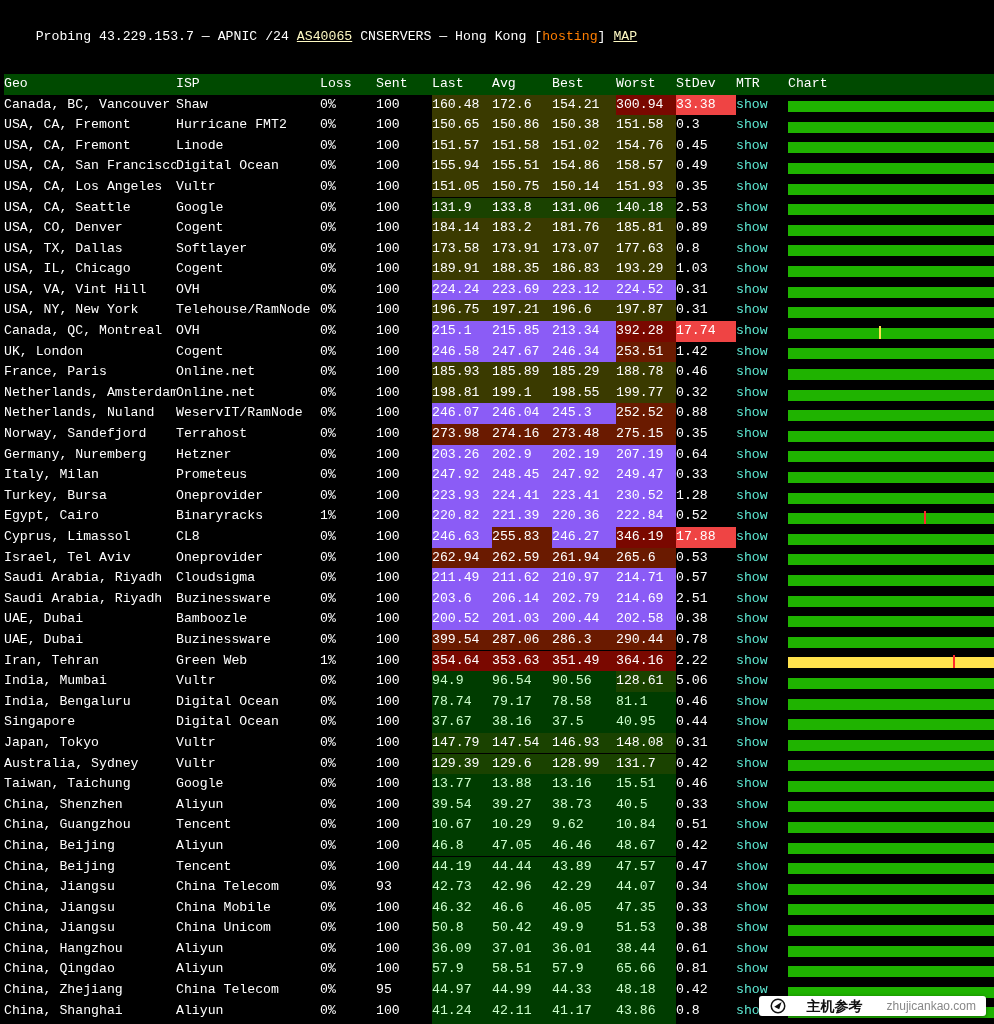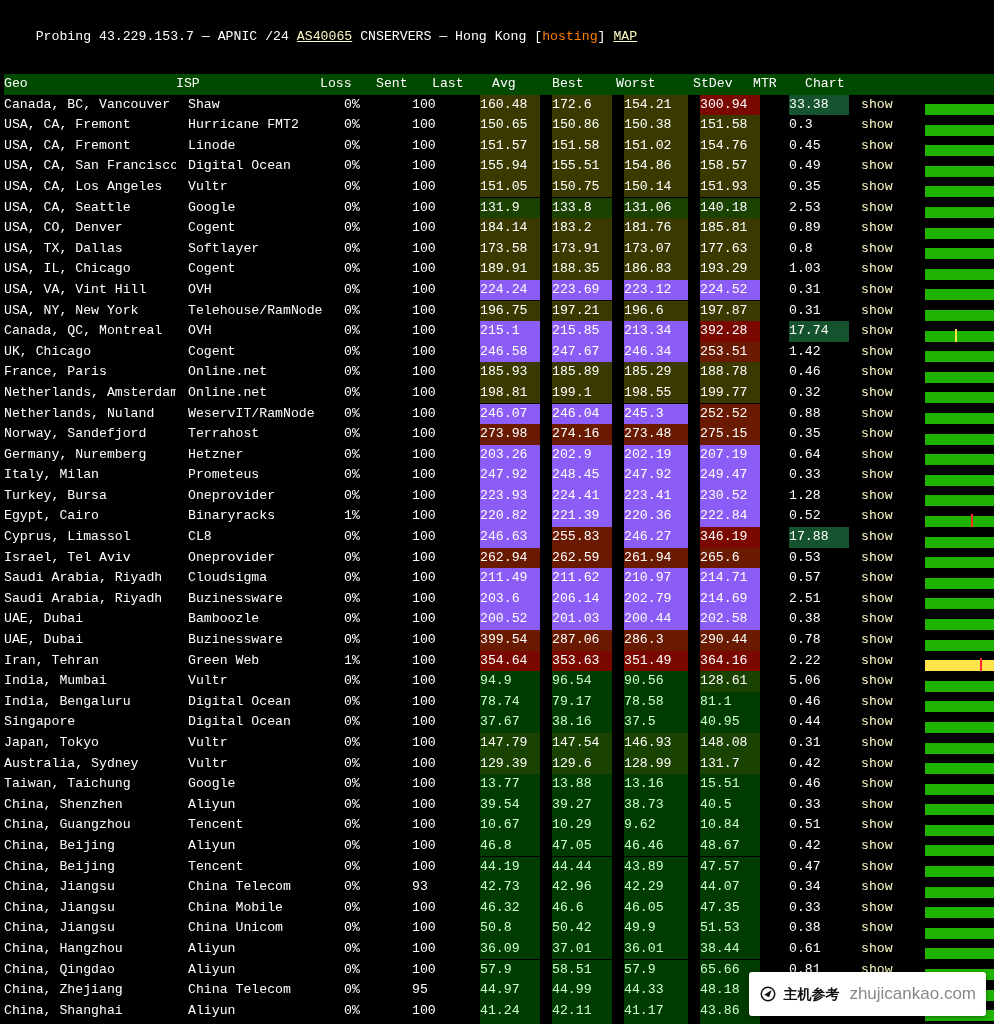--- a/index.html
+++ b/index.html
@@ -1,50 +1,50 @@
 <!DOCTYPE html>
 <html><head>
 <meta charset="utf-8">
 <style>
   html,body{margin:0;padding:0;background:#000;color:#fff;font-family:Menlo,Consolas,"Courier New",monospace;font-size:13.2px;line-height:20.5px;width:994px;}
   .wrap{padding:6px 0 0 4px;}
   .hdr{white-space:pre;}
   .hdr .link{text-decoration:underline;color:#fef9c3;cursor:pointer;}
   .hdr .hosting{color:#ff7e00;}
   .cols{display:flex;background:#004a00;color:#fff;height:21px;align-items:center;}
-  .row{display:flex;height:20.6px;align-items:flex-end;gap:12px;}
+  .row{display:flex;height:20.6px;align-items:center;}
   .cell{white-space:pre;overflow:hidden;}
   
   .c-geo{width:172px;}
   .c-isp{width:144px;}
   .c-loss{width:56px;text-align:left;}
   .c-sent{width:56px;text-align:left;}
   .c-last{width:60px;text-align:left;}
   .c-avg{width:60px;text-align:left;}
   .c-best{width:64px;text-align:left;font-family:Liberation Mono, monospace;}
   .c-worst{width:60px;text-align:left;}
-  .c-stdev{width:60px;text-align:left;margin-left:17px;}
+  .c-stdev{width:60px;text-align:left;}
   .c-mtr{width:52px;text-align:left;}
   .c-chart{flex:1;}
-  .mtr-show{color:#fef9c3;cursor:pointer;}
+  .mtr-show{color:#5eead4;cursor:pointer;}
   .bar{height:11px;background:#1fb300;position:relative;margin-top:4px;}
   
   .h0{color:#ccffcc;background:#003c00;}
   .h1{color:#ffffff;background:#1a4200;}
   .h2{color:#ffffff;background:#3a3a00;}
   .h3{color:#ffffff;background:#8b5cf6;}
   .h4{color:#ffffff;background:#6a1a00;}
   .h5{color:#ffffff;background:#7a0800;}
-  .stwarn{color:#fff;background:#14532d;}
+  .stwarn{color:#fff;background:#ef4444;}
   .marker{position:absolute;top:-2px;width:2px;height:15px;background:#ffe34d;}
   .bar-ye{background:#ffe34d;}
   .bar-ye .marker{background:#ff2a2a;}
-  .badge{position:fixed;right:8px;bottom:8px;background:#fff;color:#111;border-radius:3px;padding:12px 10px;display:flex;align-items:center;gap:6px;font-family:sans-serif;font-size:14px;box-shadow:0 1px 4px rgba(0,0,0,.4);}
+  .badge{position:fixed;right:8px;bottom:8px;background:#fff;color:#111;border-radius:3px;padding:0 10px;display:flex;align-items:center;gap:20px;font-family:sans-serif;font-size:14px;box-shadow:0 1px 4px rgba(0,0,0,.4);}
   .badge svg{width:18px;height:18px;}
-  .badge .sub{color:#888;font-size:17px;margin-left:4px;}
+  .badge .sub{color:#888;font-size:12px;margin-left:4px;}
 </style>
 </head>
 <body>
 
 <div class="wrap">
   <div class="hdr">
     <span>Probing </span><span>43.229.153.7</span><span> — APNIC /24 </span><span class="link">AS40065</span><span> CNSERVERS — Hong Kong [</span><span class="hosting">hosting</span><span>] </span><span class="link">MAP</span>
   </div>
 
   <div class="cols" style="margin-top:6px;">
@@ -212,21 +212,21 @@
         <div class="cell c-sent">100</div>
         <div class="cell c-last h3">215.1</div>
         <div class="cell c-avg h3">215.85</div>
         <div class="cell c-best h3">213.34</div>
         <div class="cell c-worst h5">392.28</div>
         <div class="cell c-stdev stwarn">17.74</div>
         <div class="cell c-mtr"><span class="mtr-show">show</span></div>
         <div class="cell c-chart"><div class="bar"><div class="marker" style="left: 44%;"></div></div></div>
       </div>
       <div class="row">
-        <div class="cell c-geo">UK, Chicago</div>
+        <div class="cell c-geo">UK, London</div>
         <div class="cell c-isp">Cogent</div>
         <div class="cell c-loss">0%</div>
         <div class="cell c-sent">100</div>
         <div class="cell c-last h3">246.58</div>
         <div class="cell c-avg h3">247.67</div>
         <div class="cell c-best h3">246.34</div>
         <div class="cell c-worst h4">253.51</div>
         <div class="cell c-stdev">1.42</div>
         <div class="cell c-mtr"><span class="mtr-show">show</span></div>
         <div class="cell c-chart"><div class="bar"></div></div>

